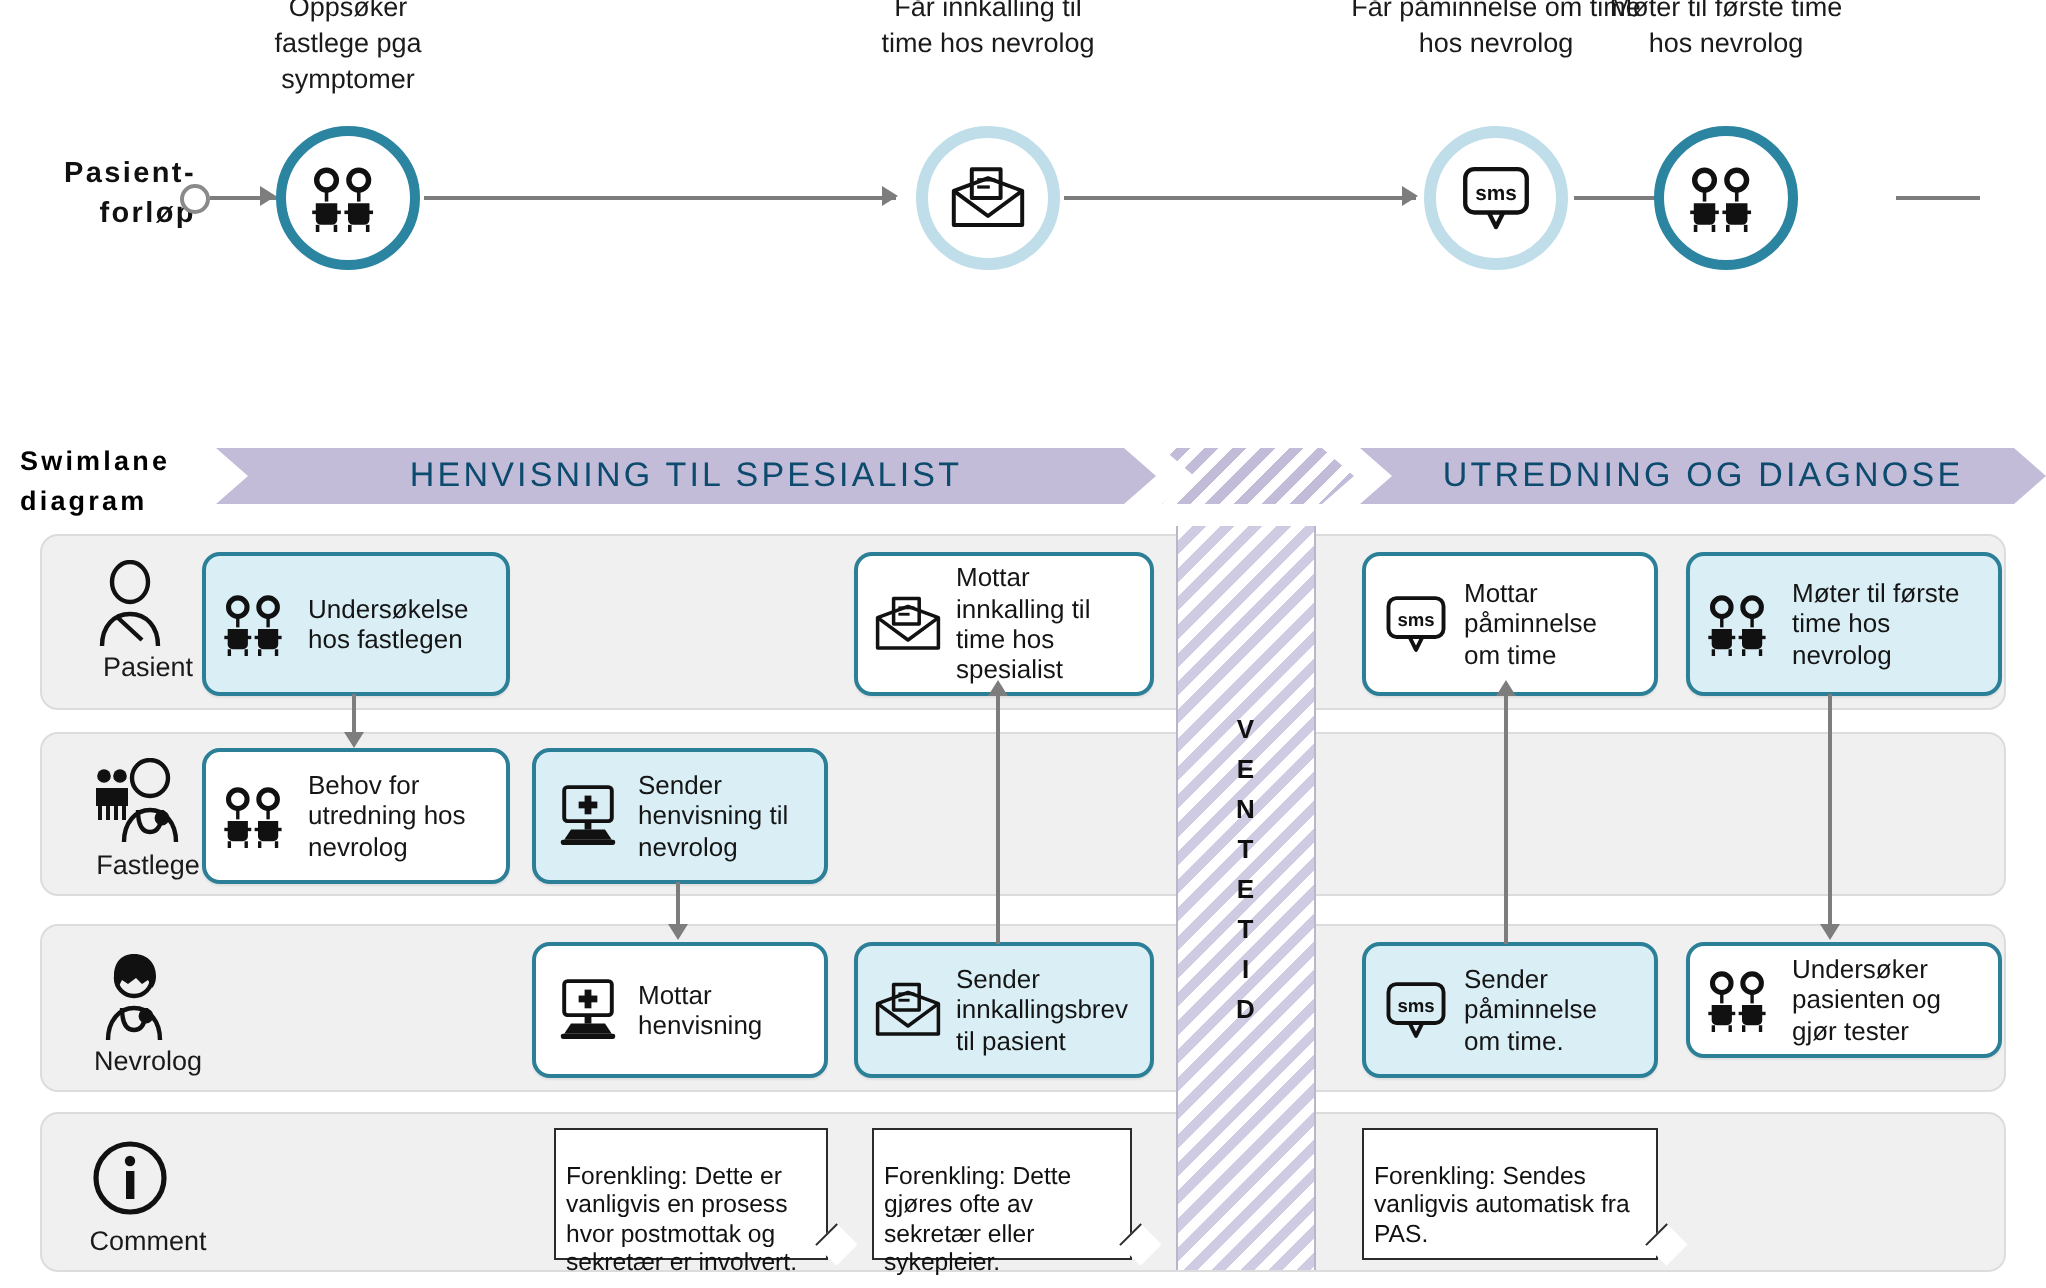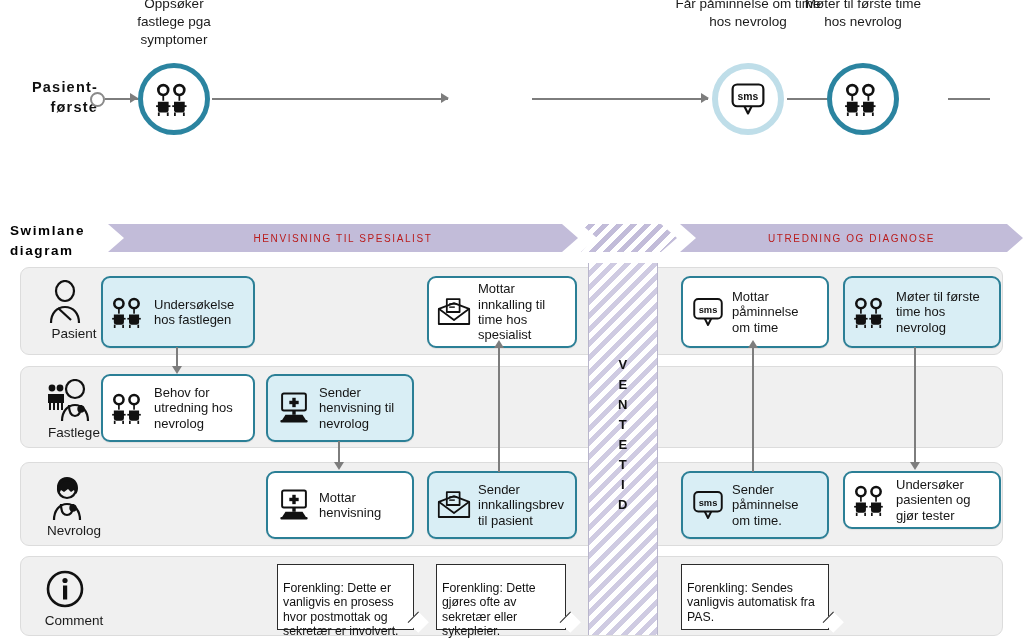--- a/index.html
+++ b/index.html
@@ -54,23 +54,23 @@
 
   
   #swimtitle {
     position:absolute; left:10px; top:221px; width:90px;
     font-weight:bold; font-size:13.5px; letter-spacing:1.6px;
     line-height:1.5; color:#000000;
   }
 
   .phase {
     position:absolute; height:28px; top:224px;
-    background:#c2bcd9; color:#b91c1c;
+    background:#c2bcd9; color:#0c4a6e;
     display:flex; align-items:center; justify-content:center;
-    font-size:10px; letter-spacing:1.6px;
+    font-size:17px; letter-spacing:1.6px;
   }
   .phase.hatch {
     background:
       repeating-linear-gradient(135deg,#ffffff 0 5px,#c2bcd9 5px 10px);
   }
 
   
   .lane {
     position:absolute; left:20px; width:983px;
     background:#f0f0f0; border:1px solid #dcdcdc; border-radius:9px;
@@ -129,21 +129,21 @@
   }
   svg { display:block; }
 </style>
 </head>
 <body>
 
 <div id="journey">
 
   <div class="journey-label">
     <div>Pasient-</div>
-    <div>første</div>
+    <div>forløp</div>
   </div>
 
   <div class="start-dot"></div>
 
   <div class="j-line" style="left:105px;width:33px;"></div>
   <div class="j-arrow" style="left:130px;"></div>
 
   <div class="j-line" style="left:212px;width:236px;"></div>
   <div class="j-arrow" style="left:441px;"></div>
 
@@ -173,20 +173,38 @@
           <rect x="22" y="34" width="2" height="4"></rect>
             <rect x="32" y="34" width="2" height="4"></rect>
         </g>
       </svg>
     </div>
     <div class="j-cap" style="white-space:pre-line;">Oppsøker
 fastlege pga
 symptomer</div>
   </div>
 
+  <div class="j-node" style="left:458px;top:63px;">
+    <div class="j-ring light"></div>
+    <div class="j-ico">
+      <svg width="40" height="36" viewBox="0 0 44 40">
+        <g fill="none" stroke="#111" stroke-width="2.2" stroke-linejoin="round">
+          <path d="M13 4h16v16H13z"></path>
+          <path d="M3 16l19-7 19 7v19H3z"></path>
+          <path d="M3 16l19 14 19-14"></path>
+        </g>
+        <g fill="#111">
+            <rect x="16" y="9" width="10" height="1.8"></rect>
+            <rect x="16" y="13" width="7" height="1.8"></rect>
+          </g>
+      </svg>
+    </div>
+    <div class="j-cap" style="white-space:pre-line;">Får innkalling til
+time hos nevrolog</div>
+  </div>
 
   <div class="j-node" style="left:712px;top:63px;">
     <div class="j-ring light"></div>
     <div class="j-ico">
       <svg width="40" height="38" viewBox="0 0 44 42">
         <g fill="none" stroke="#111" stroke-width="2.4" stroke-linejoin="round">
           <rect x="5" y="5" width="34" height="24" rx="5"></rect>
           <path d="M18 29l4 8 4-8"></path>
         </g>
         <text x="22" y="22" font-family="'Liberation Sans',sans-serif" font-size="11.5" font-weight="bold" fill="#111" text-anchor="middle">sms</text>

